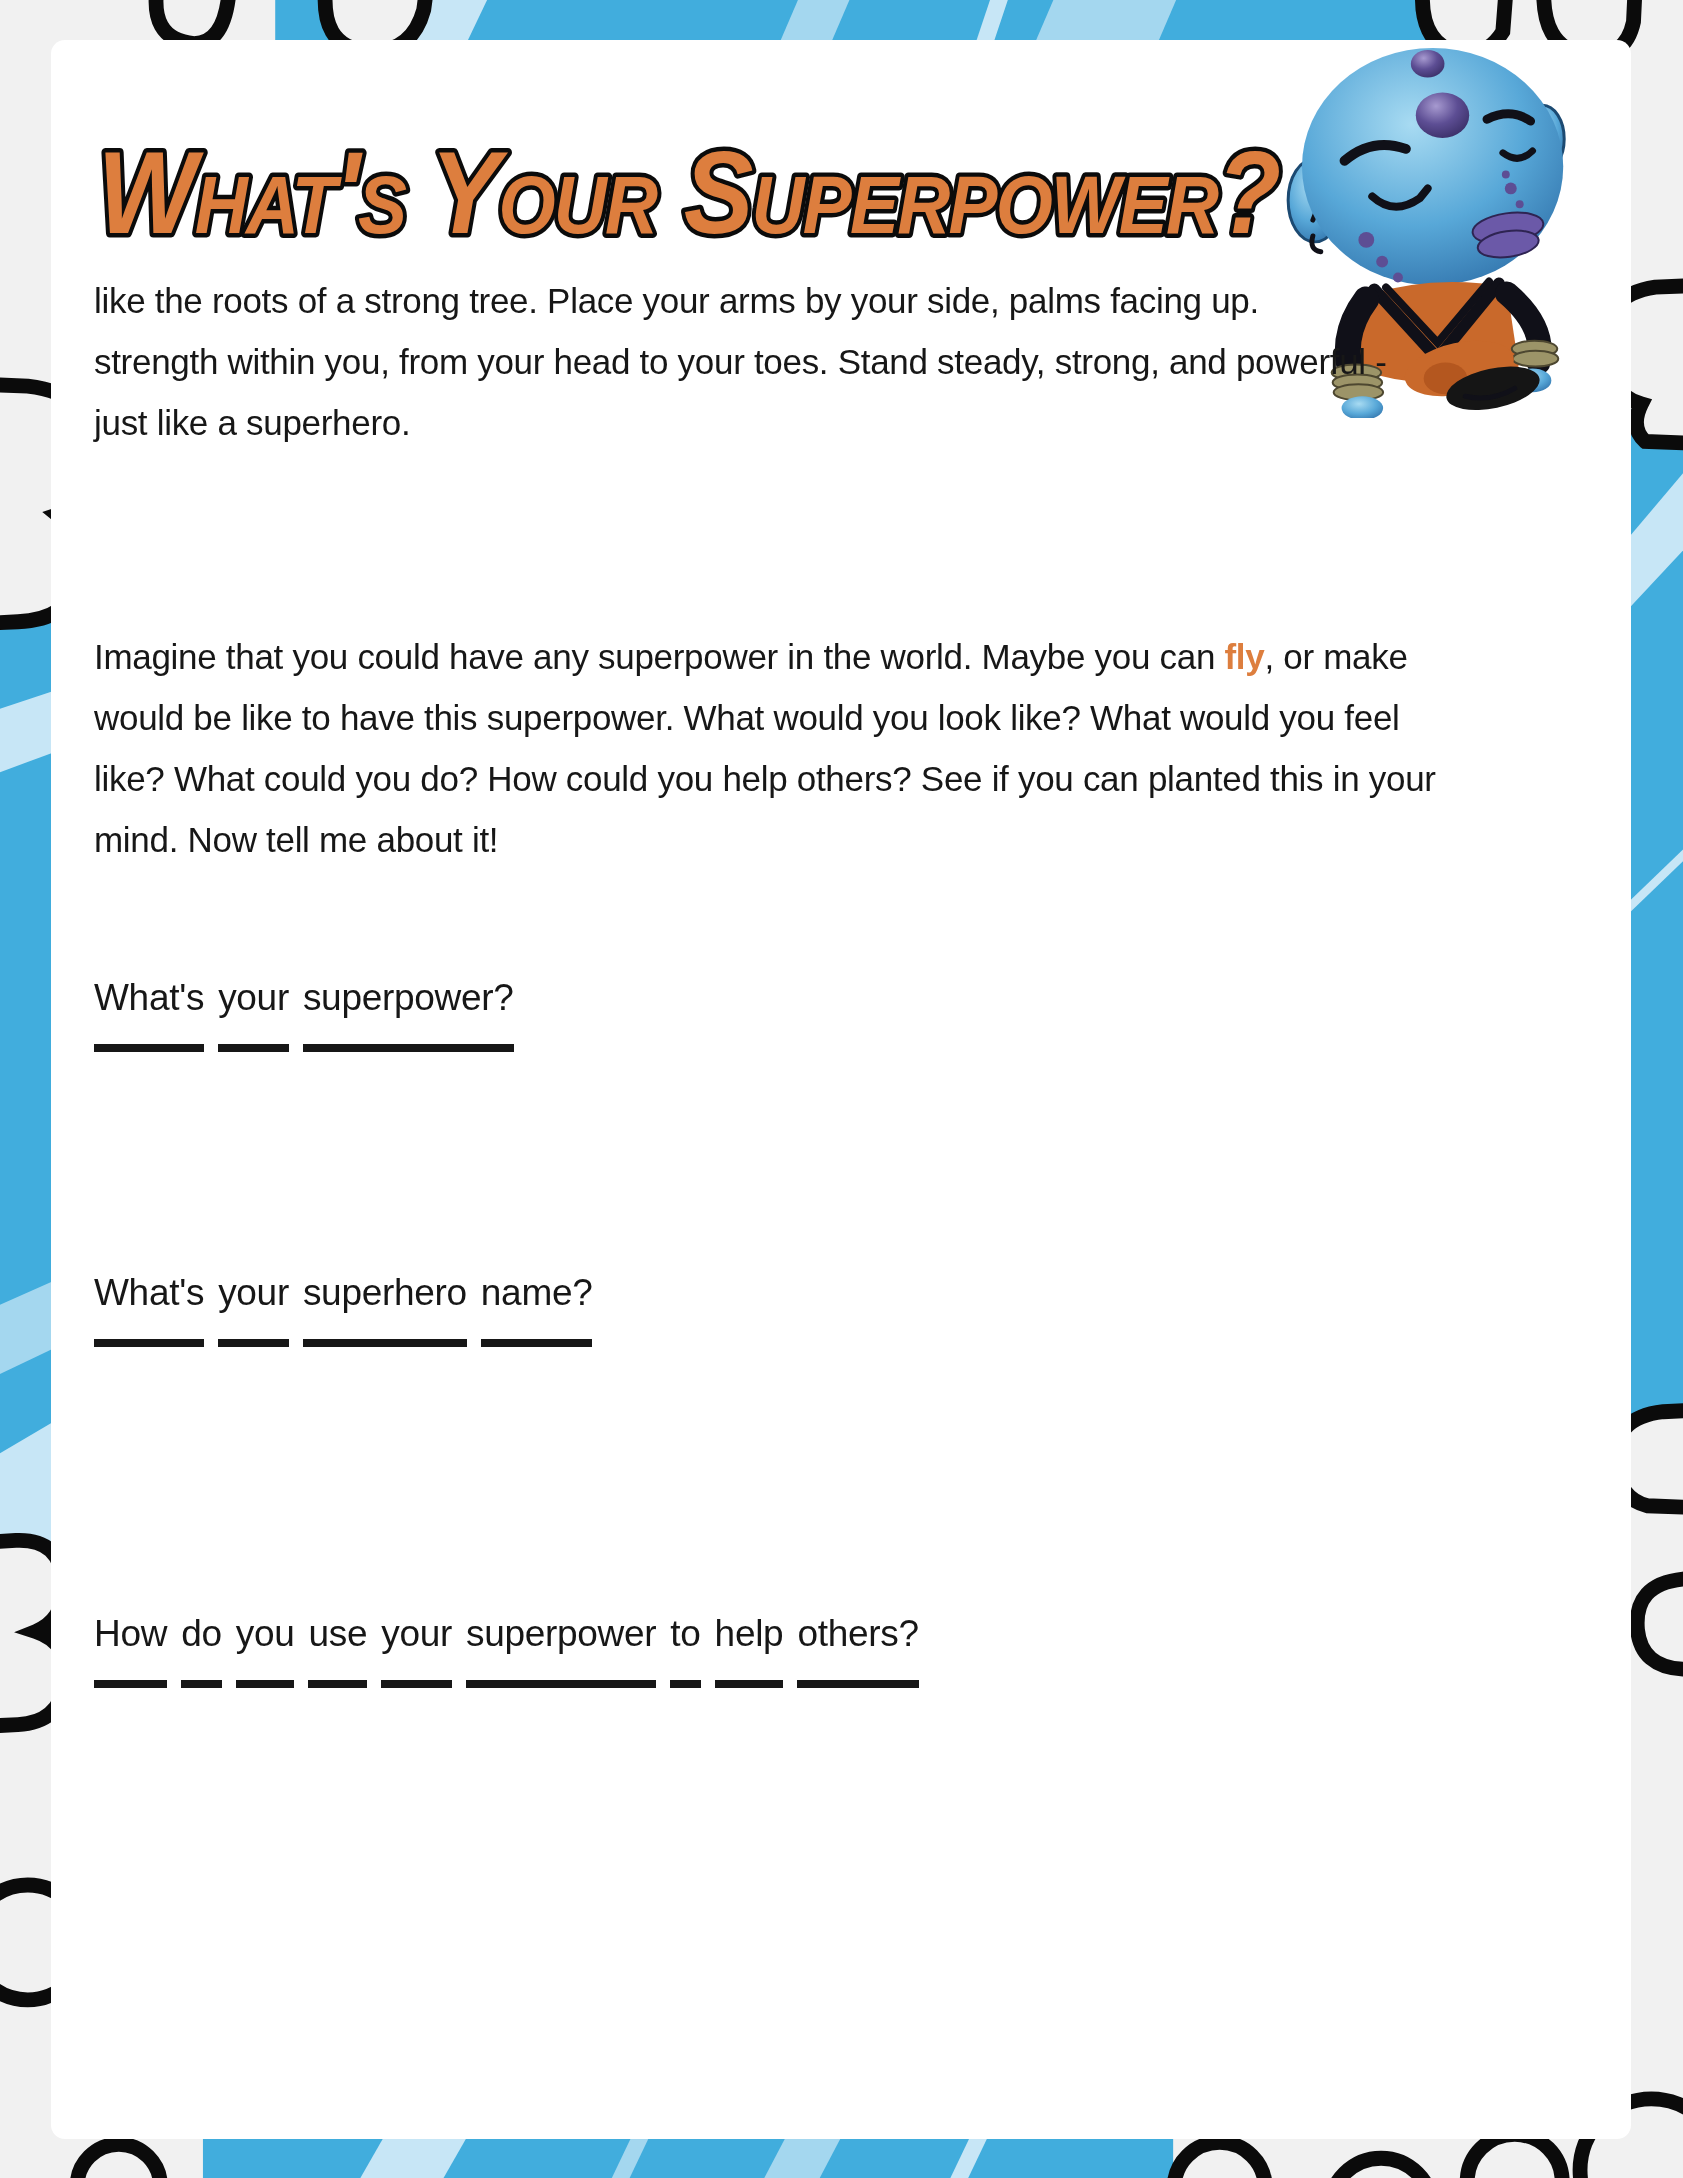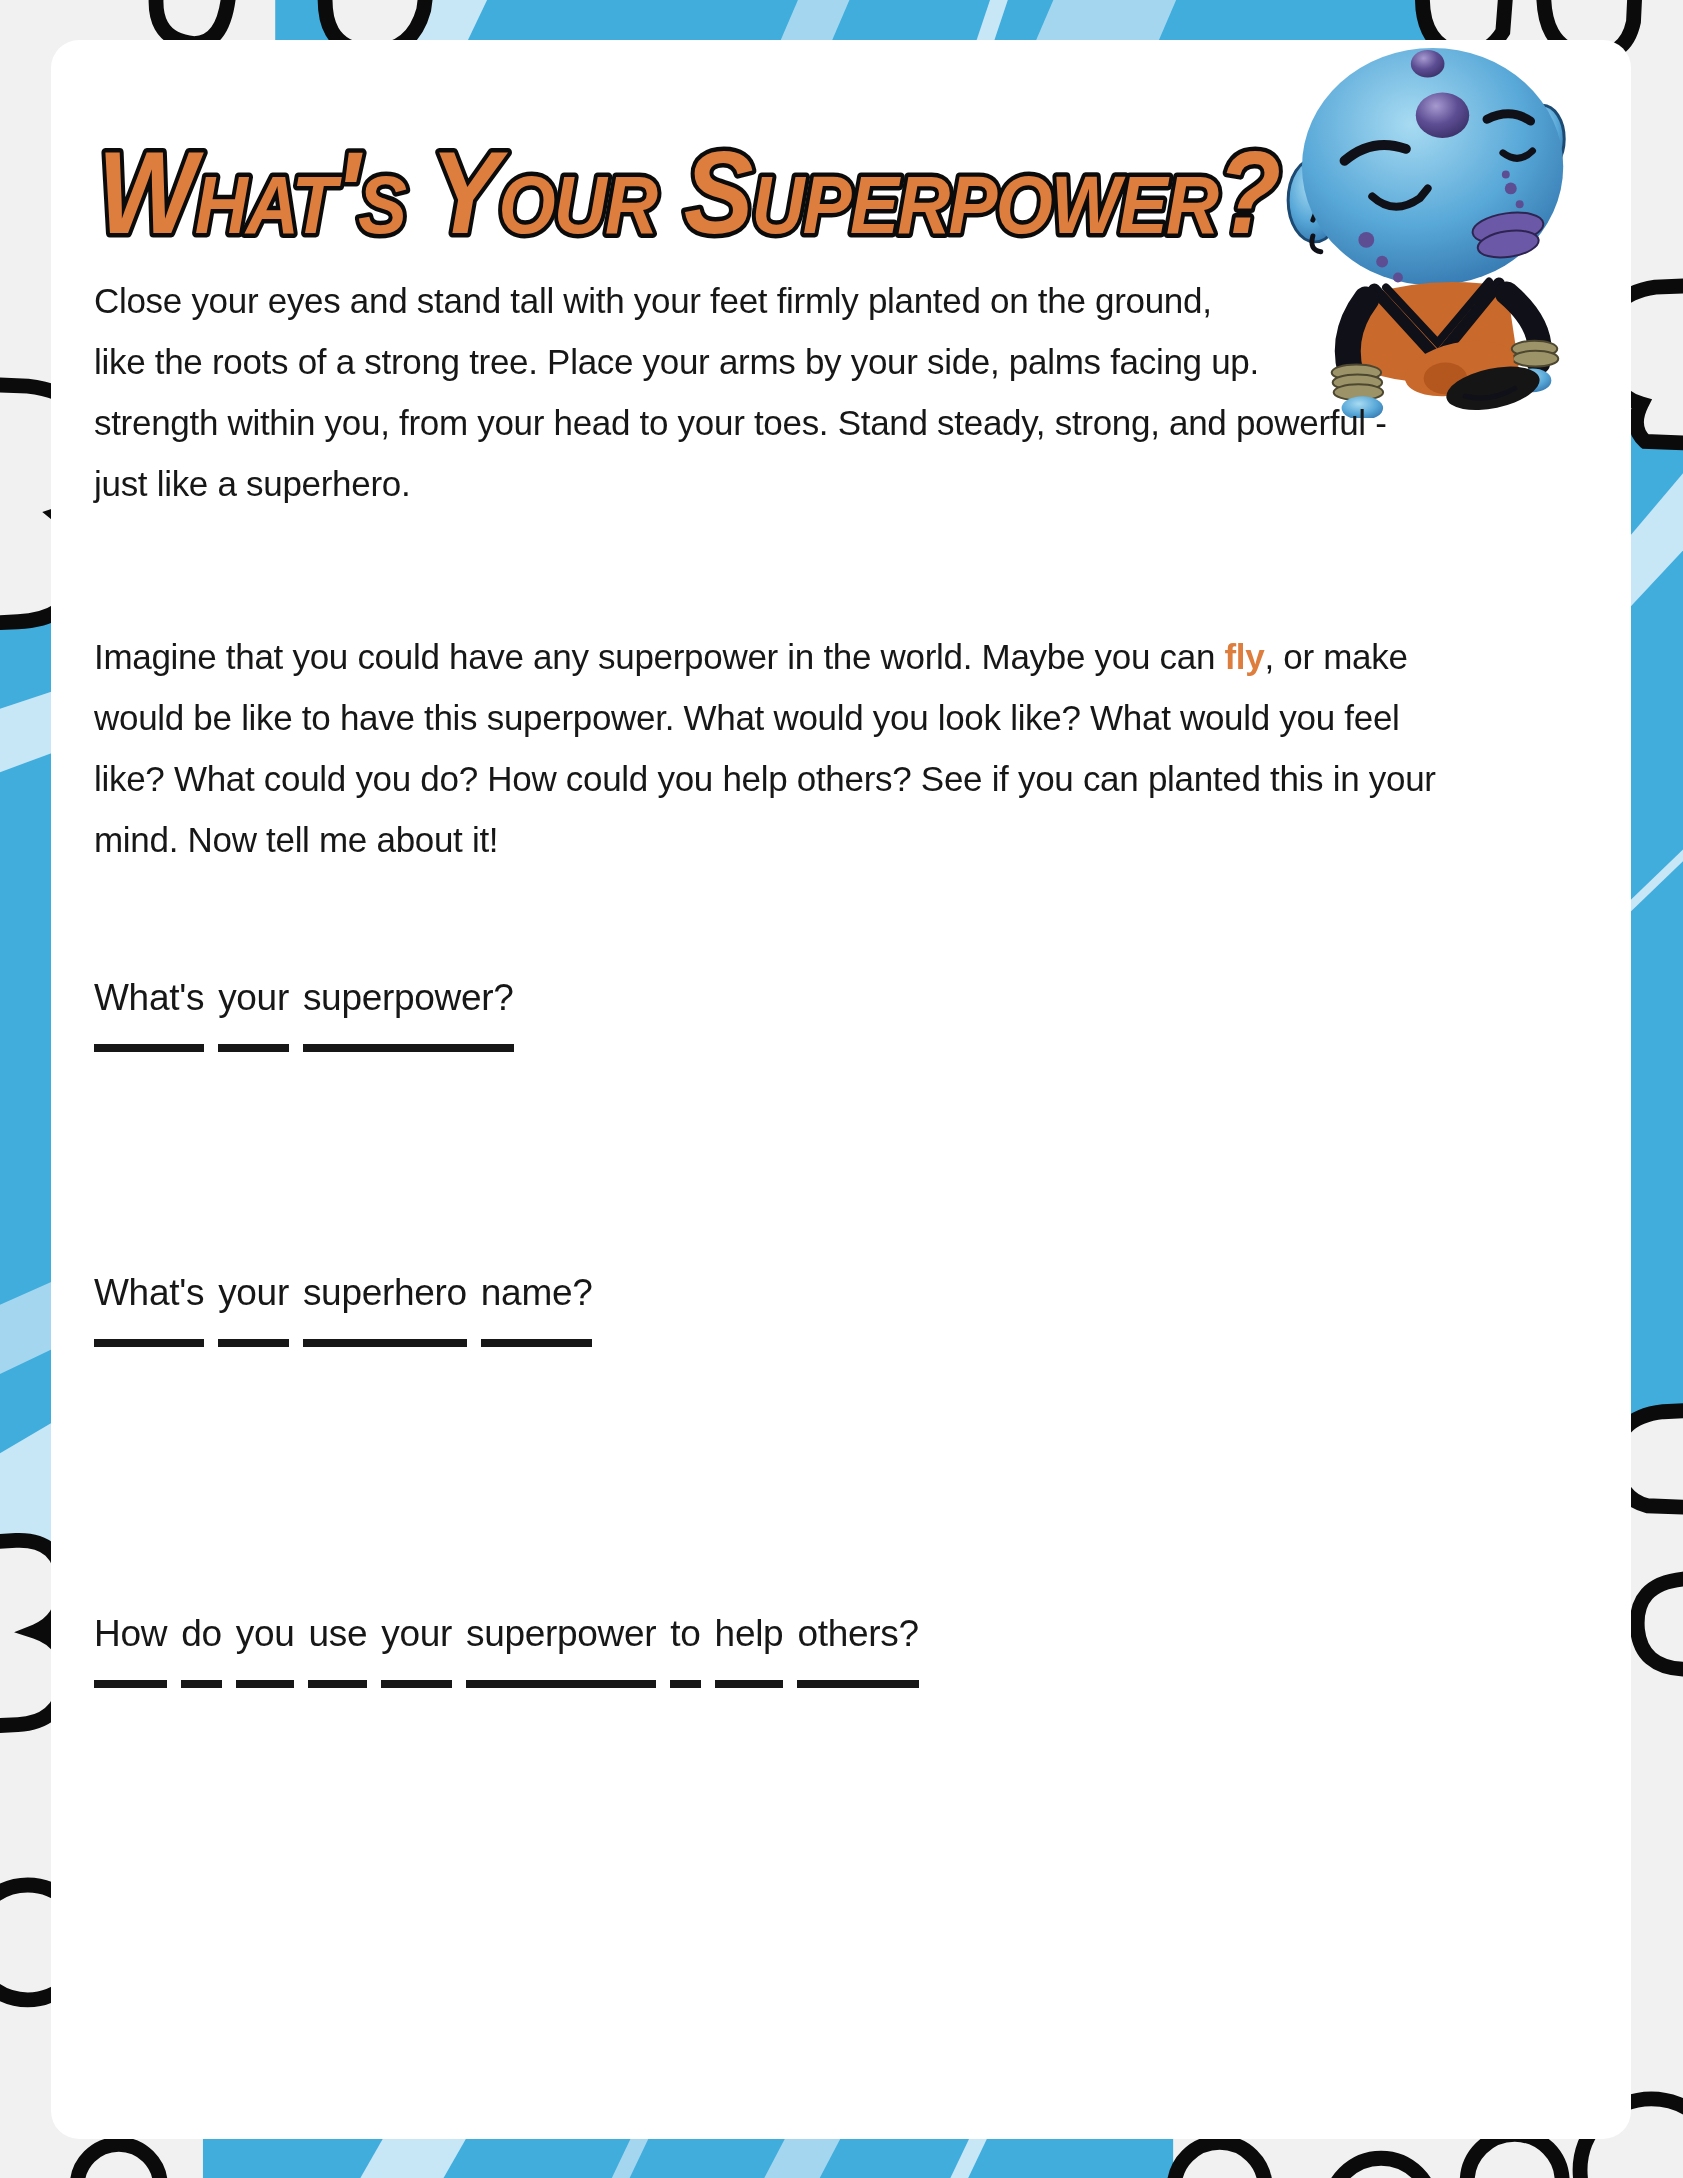--- a/index.html
+++ b/index.html
@@ -9,21 +9,21 @@
     font-family:"Liberation Sans",sans-serif;
   }
   .frame{position:absolute;left:0;top:0;}
   .frame .bg{fill:var(--page_bg,#f1f1f1);}
   .frame .blue{fill:var(--frame_blue,#41addd);}
   .frame .ray1{fill:var(--ray_light,#c7e6f6);}
   .frame .ray2{fill:var(--ray_mid,#a4d7ef);}
   .frame .cloud{fill:var(--page_bg,#f1f1f1);stroke:var(--outline_black,#0b0b0b);stroke-width:15;}
   .card{
     position:absolute;left:51px;top:40px;width:1580px;height:2099px;
-    background:var(--card_white,#ffffff);border-radius:28px;text-decoration:underline;
+    background:var(--card_white,#ffffff);border-radius:14px;text-decoration:underline;
   }
   .title-svg{position:absolute;left:40px;top:57px;overflow:visible;}
   .title-svg text{
     font-family:"Liberation Sans",sans-serif;
     font-weight:bold;font-style:italic;font-variant:small-caps;
     font-size:118px;letter-spacing:-2px;
     fill:var(--accent_orange,#dd7e3e);
     stroke:var(--outline_black,#0b0b0b);stroke-width:9px;
     paint-order:stroke;stroke-linejoin:round;
   }
@@ -165,21 +165,20 @@
         <ellipse fill="url(#gHead)" cx="84" cy="372" rx="21" ry="12"></ellipse>
         <ellipse fill="url(#gHead)" cx="256" cy="344" rx="19" ry="12"></ellipse>
         <ellipse class="robe" cx="182" cy="332" rx="56" ry="26" transform="rotate(-12 182 332)"></ellipse>
         <ellipse fill="#b4571f" cx="168" cy="342" rx="22" ry="16"></ellipse>
         <ellipse fill="#151515" cx="216" cy="352" rx="48" ry="20" transform="rotate(-12 216 352)"></ellipse>
         <path class="ink" d="M 188,360 Q 214,366 238,352" stroke="#e9e9e9" stroke-width="5"></path>
       </g>
     </svg>
 
     <div class="para" style="top:230px">
-        <div class="tline"><span>Close your eyes and stand tall with your feet firmly planted on the ground,</span></div>
         <div class="tline"><span>like the roots of a strong tree. Place your arms by your side, palms facing up.</span></div>
         <div class="tline"><span>strength within you, from your head to your toes. Stand steady, strong, and powerful -</span></div>
         <div class="tline"><span>just like a superhero.</span></div>
       </div>
 
     <div class="para" style="top:586px">
         <div class="tline"><span>Imagine that you could have any superpower in the world. Maybe you can </span><span class="accent">fly</span><span>, or make</span></div>
         <div class="tline"><span>would be like to have this superpower. What would you look like? What would you feel</span></div>
         <div class="tline"><span>like? What could you do? How could you help others? See if you can planted this in your</span></div>
         <div class="tline"><span>mind. Now tell me about it!</span></div>

